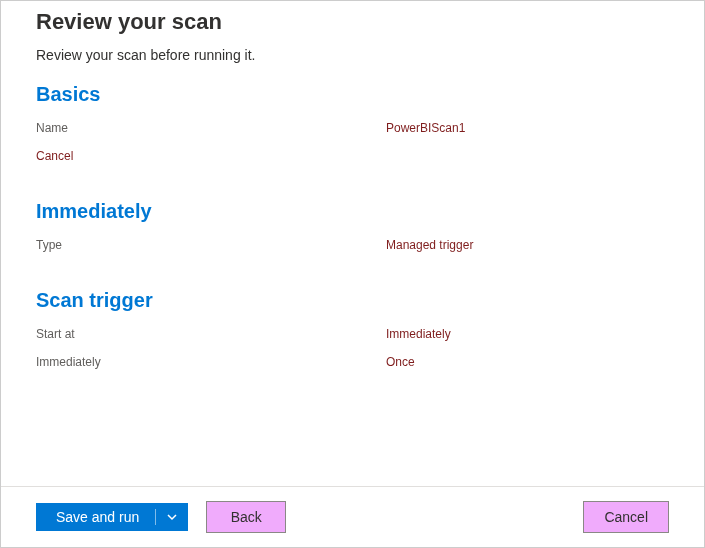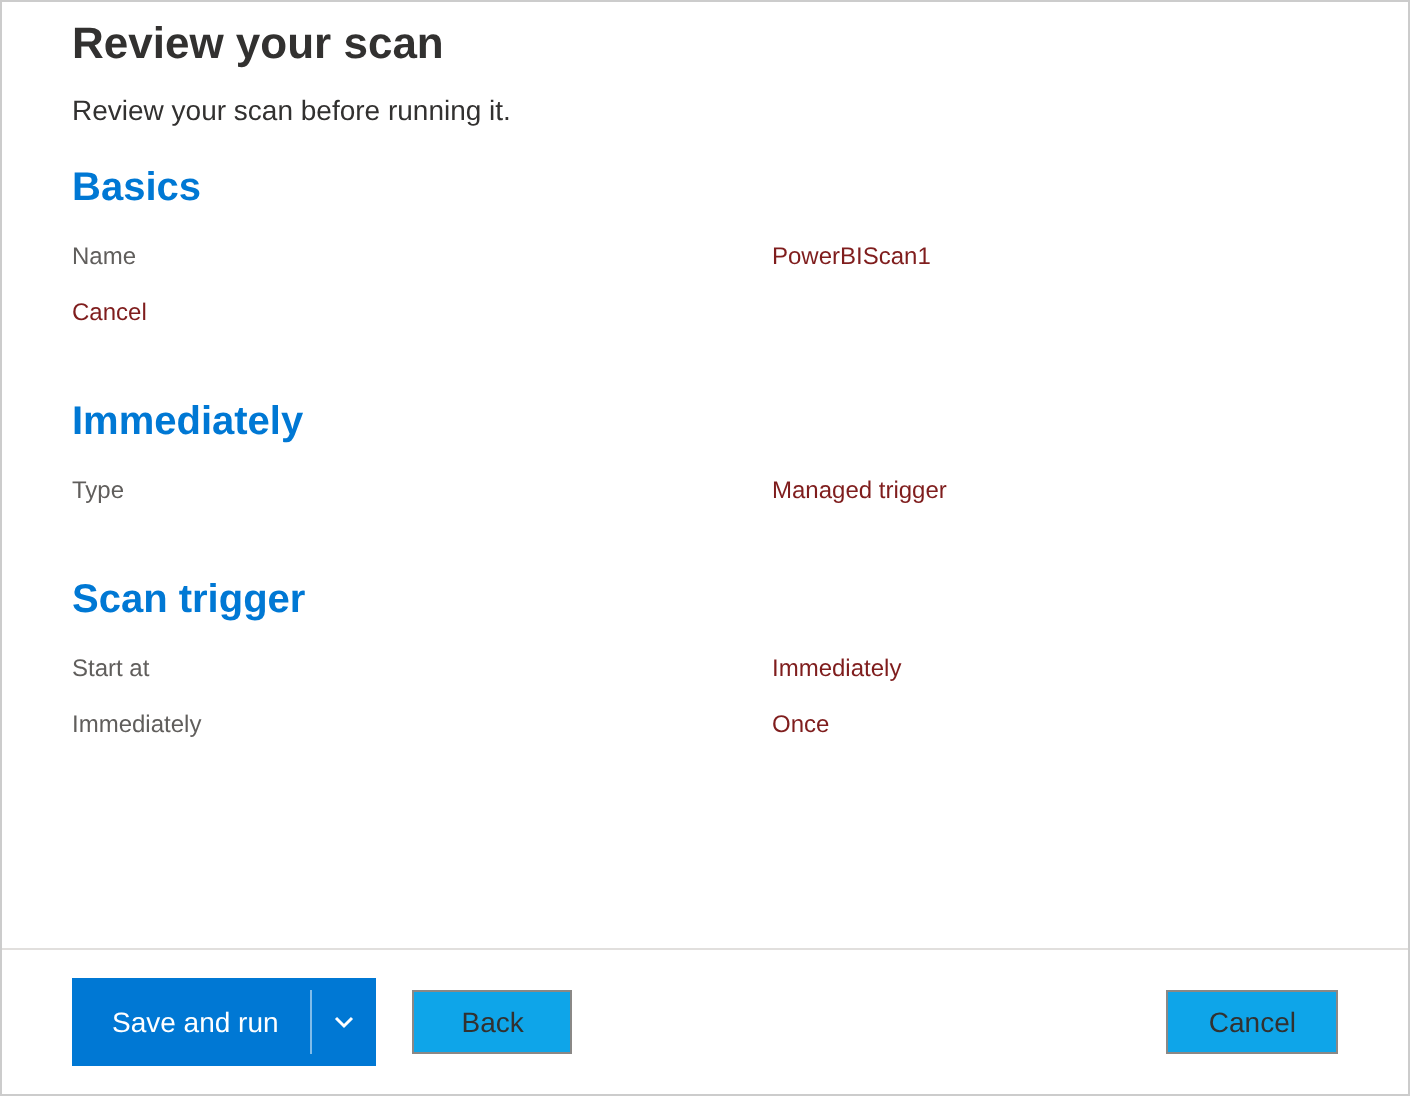--- a/index.html
+++ b/index.html
@@ -59,33 +59,33 @@
       display: flex;
       align-items: center;
       gap: 18px;
     }
     .btn {
       font-family: inherit;
       font-size: 14px;
       height: 32px;
       padding: 0 20px;
       border: 1px solid #8a8886;
-      background: #0ea5e9;
+      background: #f0abfc;
       color: #323130;
       cursor: pointer;
       display: inline-flex;
       align-items: center;
       justify-content: center;
       min-width: 80px;
     }
     .btn-primary-group {
       display: inline-flex;
       background: #0078d4;
       color: #fff;
-      height: 44px;
+      height: 28px;
       align-items: stretch;
     }
     .btn-primary-main {
       border: none;
       background: transparent;
       color: #fff;
       font-size: 14px;
       font-family: inherit;
       padding: 0 16px 0 20px;
       cursor: pointer;

